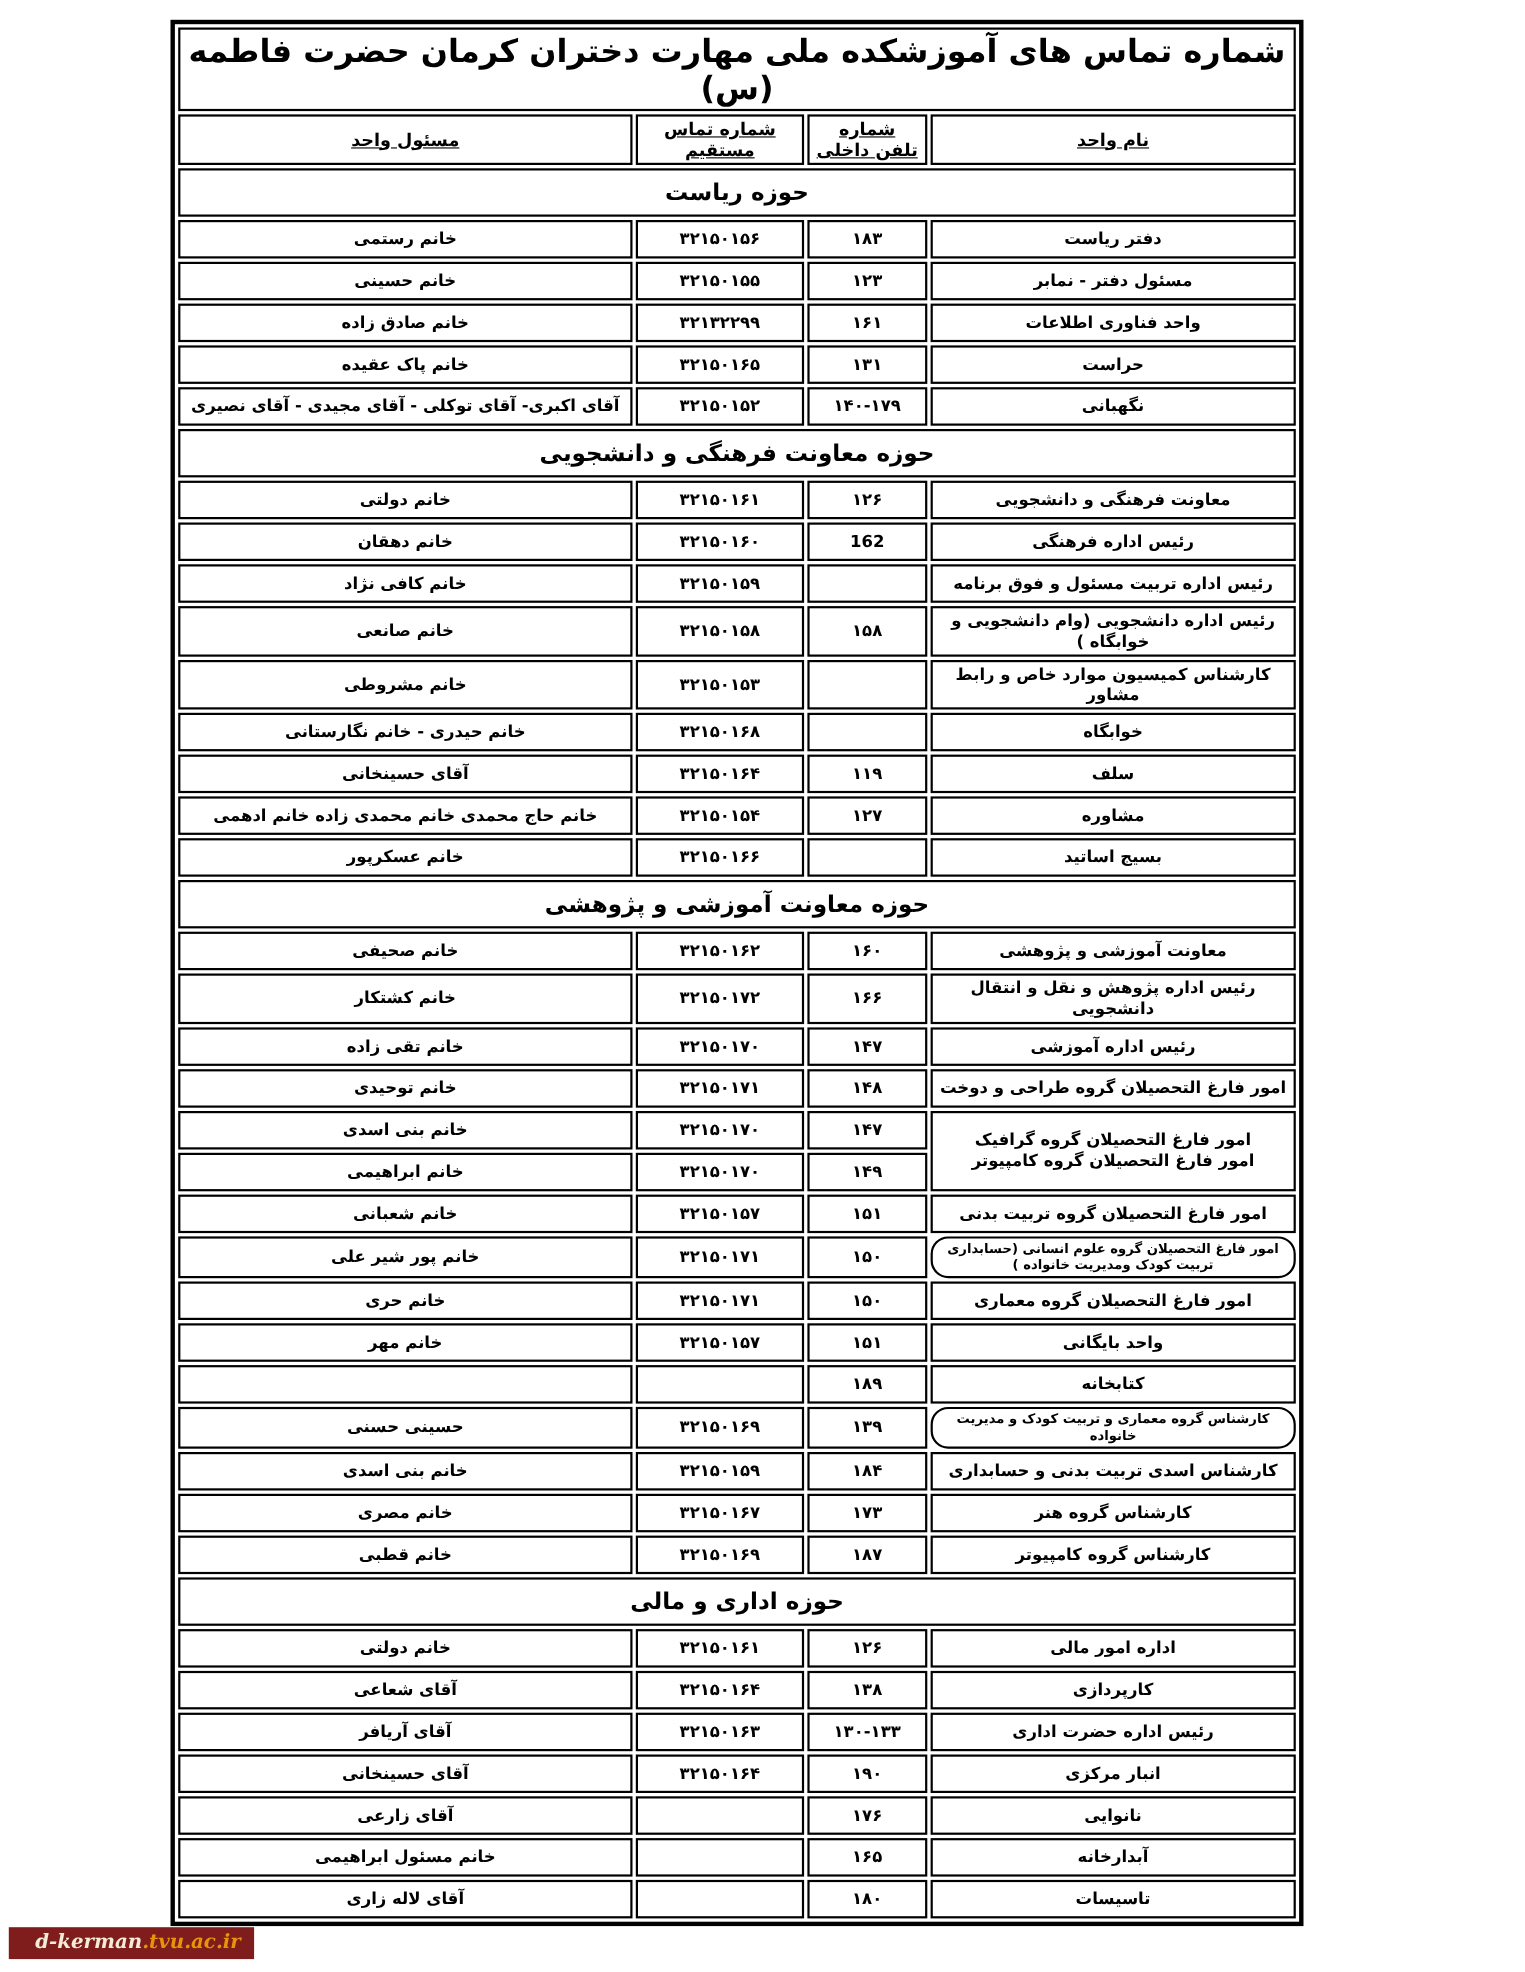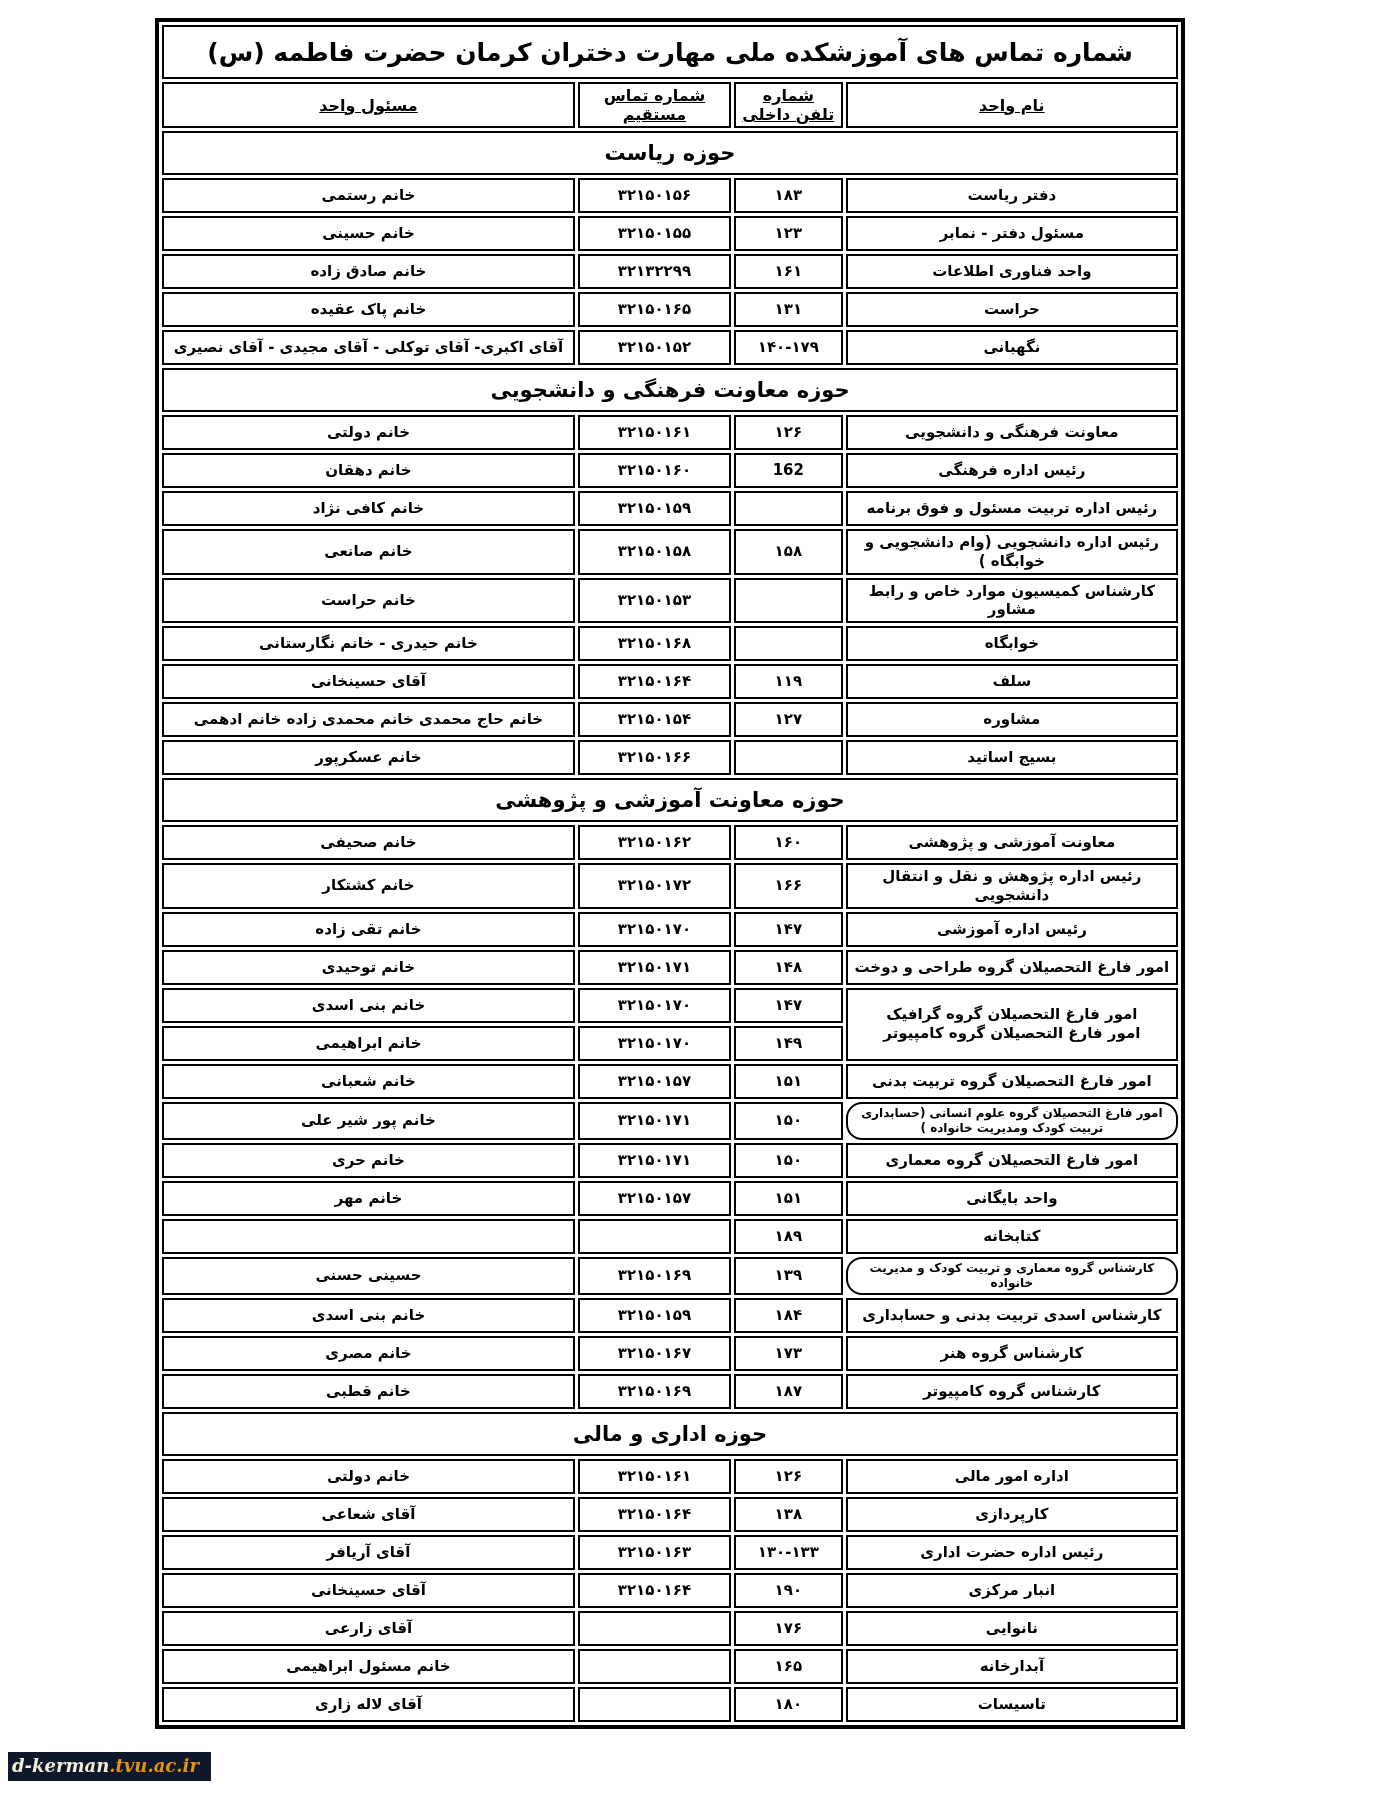--- a/index.html
+++ b/index.html
@@ -25,21 +25,21 @@
     border:2px solid #000;
     background:#fff;
     text-align:center;
     vertical-align:middle;
     font-weight:bold;
     padding:2px 6px;
     overflow:hidden;
   }
   .title-cell {
     background:#FFA50A;
-    font-size:25px;
+    font-size:29px;
     height:46px;
     letter-spacing:0;
   }
   th.hdr {
     background:#FFFF00;
     font-size:16px;
     height:32px;
     text-decoration:underline;
   }
   .section-cell {
@@ -50,22 +50,22 @@
   }
   td.cell {
     font-size:15px;
     height:27px;
     line-height:1.25;
   }
   td.cell.small { font-size:12px;border-radius:16px; }
   td.num { direction:ltr; }
   .watermark {
     position:absolute; left:8px; top:1752px;
-    background:#0f172a;
-    padding:5px 12px 6px 4px;
+    background:#7f1d1d;
+    padding:5px 12px 6px 24px;
     font-family:"DejaVu Serif", serif;
     font-style:italic;
     font-weight:bold;
     font-size:18px;
     line-height:1;
     direction:ltr;
   }
   .watermark .site { color:#F3ECD8; }
   .watermark .domain { color:#E8940A; }
 </style>
@@ -149,21 +149,21 @@
         <tr>
           <td class="cell">رئیس اداره دانشجویی (وام دانشجویی و خوابگاه )</td>
           <td class="cell num">۱۵۸</td>
           <td class="cell num">۳۲۱۵۰۱۵۸</td>
           <td class="cell">خانم صانعی</td>
         </tr>
         <tr>
           <td class="cell">کارشناس کمیسیون موارد خاص و رابط مشاور</td>
           <td class="cell num"></td>
           <td class="cell num">۳۲۱۵۰۱۵۳</td>
-          <td class="cell">خانم حراست</td>
+          <td class="cell">خانم مشروطی</td>
         </tr>
         <tr>
           <td class="cell">خوابگاه</td>
           <td class="cell num"></td>
           <td class="cell num">۳۲۱۵۰۱۶۸</td>
           <td class="cell">خانم حیدری - خانم نگارستانی</td>
         </tr>
         <tr>
           <td class="cell">سلف</td>
           <td class="cell num">۱۱۹</td>

